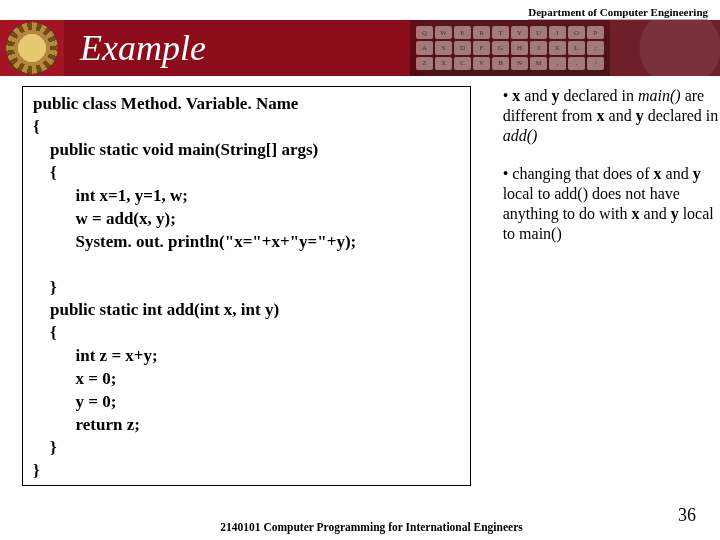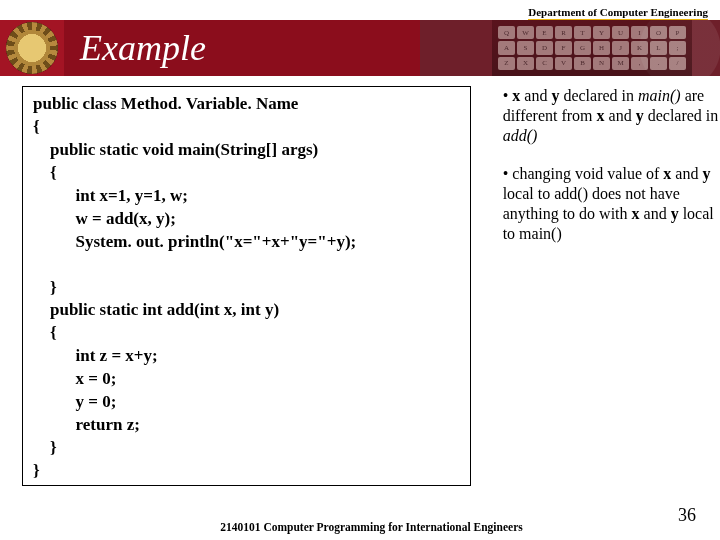--- a/index.html
+++ b/index.html
@@ -11,21 +11,21 @@
     overflow: hidden;
   }
   .top-line {
     position: absolute; top: 6px; right: 12px;
     font-size: 11px; font-weight: bold;
     border-bottom: 1px solid #eab308;
     padding-bottom: 1px;
   }
   .banner {
     position: absolute; top: 20px; left: 0;
-    width: 692px; height: 56px;
+    width: 610px; height: 56px;
     background: #8b0d1c;
     display: flex; align-items: center;
   }
   .banner::before {
     content: "";
     position: absolute; left: 0; top: 0; bottom: 0;
     width: 720px;
     background:
       radial-gradient(circle at 680px 28px, rgba(255,255,255,0.08) 0 40px, transparent 41px),
       linear-gradient(to right, #a31424 0 64px, #8b0d1c 64px 420px, #6e1f2a 420px 720px);
@@ -163,21 +163,21 @@
           x = 0;
           y = 0;
           return z;
     }
 }</div>
   <div class="notes">
     <p>
       <span>• </span><span class="b">x</span><span> and </span><span class="b">y</span><span> declared in </span><span class="i">main()</span><span> are different from </span><span class="b">x</span><span> and </span><span class="b">y</span><span> declared in </span><span class="i">add()</span>
     </p>
     <p>
-      <span>• changing void value of </span><span class="b">x</span><span> and </span><span class="b">y</span><span> local to add() does not have anything to do with </span><span class="b">x</span><span> and </span><span class="b">y</span><span> local to main()</span>
+      <span>• changing that does of </span><span class="b">x</span><span> and </span><span class="b">y</span><span> local to add() does not have anything to do with </span><span class="b">x</span><span> and </span><span class="b">y</span><span> local to main()</span>
     </p>
   </div>
 </div>
 
 <div class="footer">
   <div>2140101 Computer Programming for International Engineers</div>
 </div>
 <div class="pagenum">36</div>
 
 </body></html>

